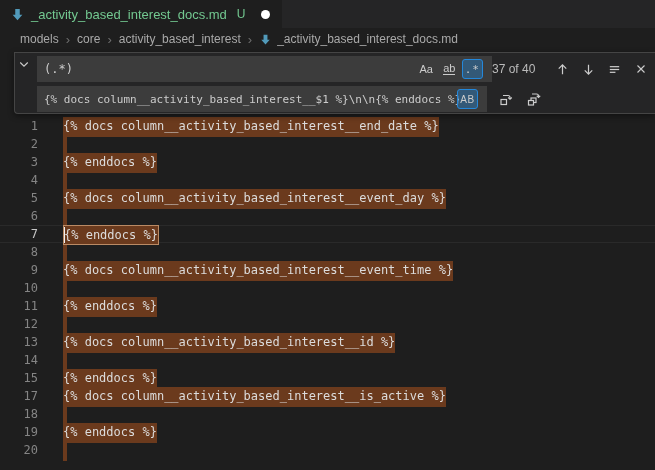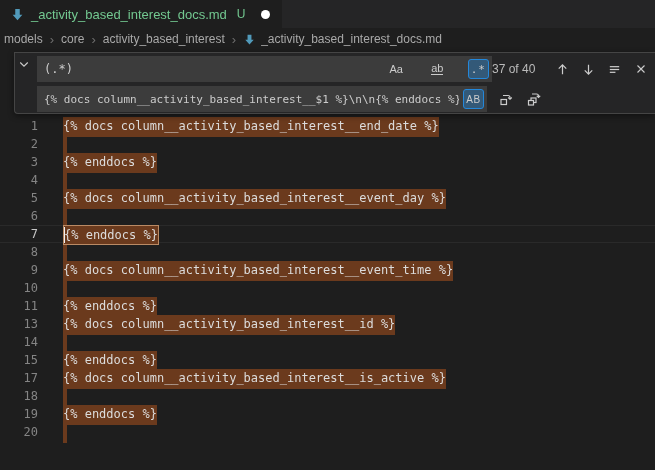--- a/index.html
+++ b/index.html
@@ -17,21 +17,21 @@
     background: #1e1e1e; display: flex; align-items: center;
     padding: 0 12px 0 10px; gap: 6px; min-width: 260px;
   }
   .tab-filename { color: #73c991; font-size: 13px; }
   .git-badge { color: #73c991; font-size: 12px; margin-left: 4px; }
   .dirty-dot { width: 9px; height: 9px; border-radius: 50%; background: #ffffff; margin-left: 9px; }
 
   
   .breadcrumbs {
     height: 22px; background: #1e1e1e; display: flex; align-items: center;
-    padding-left: 4px; font-size: 12px; color: #a9a9a9; white-space: nowrap;
+    padding-left: 20px; font-size: 12px; color: #a9a9a9; white-space: nowrap;
   }
   .crumb-sep { color: #6e6e6e; margin: 0 7px; font-size: 13px; }
   .crumb-file { display: flex; align-items: center; gap: 5px; color: #a9a9a9; }
 
   
   .find-widget {
     position: absolute; top: 52px; left: 14px; right: 0; height: 62px;
     background: #252526; border: 1px solid #454545; border-right: none;
     border-radius: 0 0 0 4px; box-shadow: 0 2px 6px rgba(0,0,0,.45);
     display: flex; z-index: 10;
@@ -42,21 +42,21 @@
 
   .input-wrap { position: relative; height: 26px; }
   .find-wrap { width: 455px; }
   .replace-wrap { width: 450px; }
   .fw-input {
     width: 100%; height: 100%; background: #3c3c3c; border: none; outline: none;
     color: #cccccc; font-family: "DejaVu Sans Mono", monospace; font-size: 12px;
     padding: 0 76px 0 7px;
   }
   .replace-wrap .fw-input { font-size: 11px; padding-right: 28px; }
-  .input-toggles { position: absolute; right: 3px; top: 3px; display: flex; gap: 20px; }
+  .input-toggles { position: absolute; right: 9px; top: 3px; display: flex; gap: 2px; }
   .toggle {
     min-width: 21px; height: 20px; border-radius: 3px; border: 1px solid transparent;
     display: flex; align-items: center; justify-content: center;
     color: #cccccc; font-size: 11px; font-family: "Liberation Sans", sans-serif;
     cursor: pointer; padding: 0 2px;
   }
   .toggle.active { background: rgba(36,137,219,.38); border-color: #2488db; }
   .ww-label { border-bottom: 1px solid #cccccc; line-height: 11px; }
   .regex-label { font-family: "DejaVu Sans Mono", monospace; font-size: 11px; letter-spacing: 1px; }
   .ab-label { font-size: 10px; letter-spacing: .5px; }
@@ -160,20 +160,24 @@
       </div>
       <div class="line">
         <div class="gutter">10</div>
         <div class="content"><span class="match empty"></span></div>
       </div>
       <div class="line">
         <div class="gutter">11</div>
         <div class="content"><span class="match">{% enddocs %}</span></div>
       </div>
       <div class="line">
+        <div class="gutter">12</div>
+        <div class="content"><span class="match empty"></span></div>
+      </div>
+      <div class="line">
         <div class="gutter">13</div>
         <div class="content"><span class="match">{% docs column__activity_based_interest__id %}</span></div>
       </div>
       <div class="line">
         <div class="gutter">14</div>
         <div class="content"><span class="match empty"></span></div>
       </div>
       <div class="line">
         <div class="gutter">15</div>
         <div class="content"><span class="match">{% enddocs %}</span></div>

